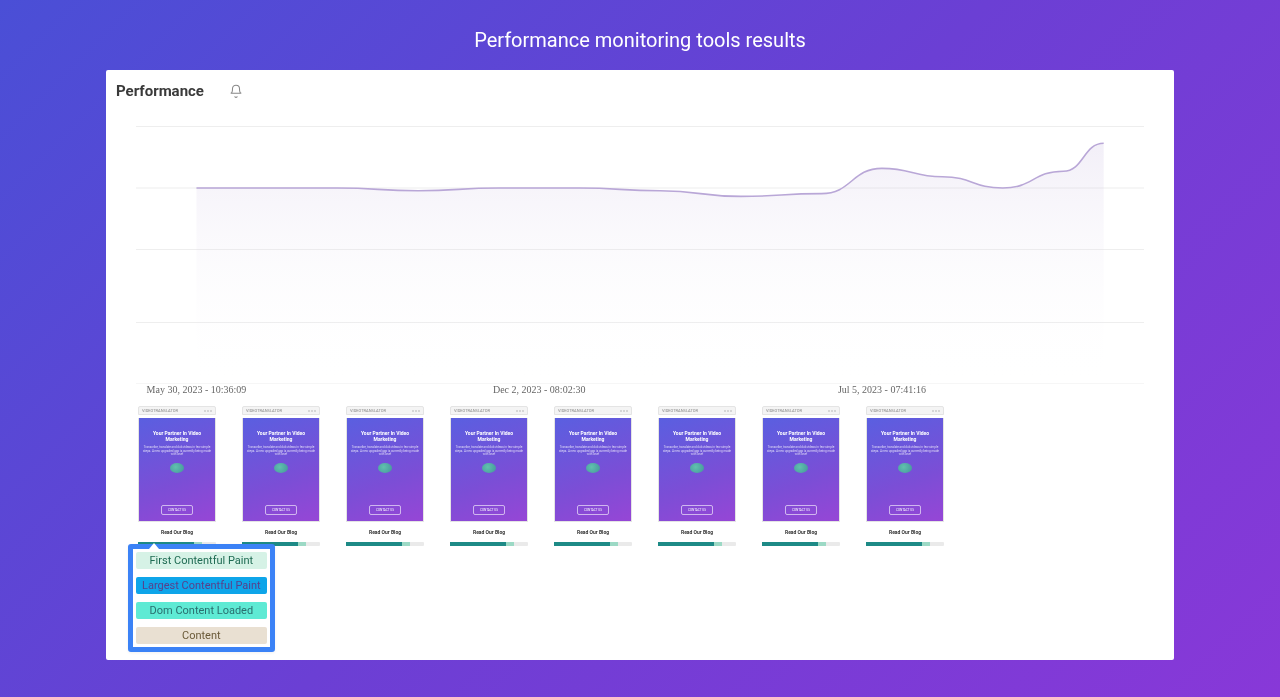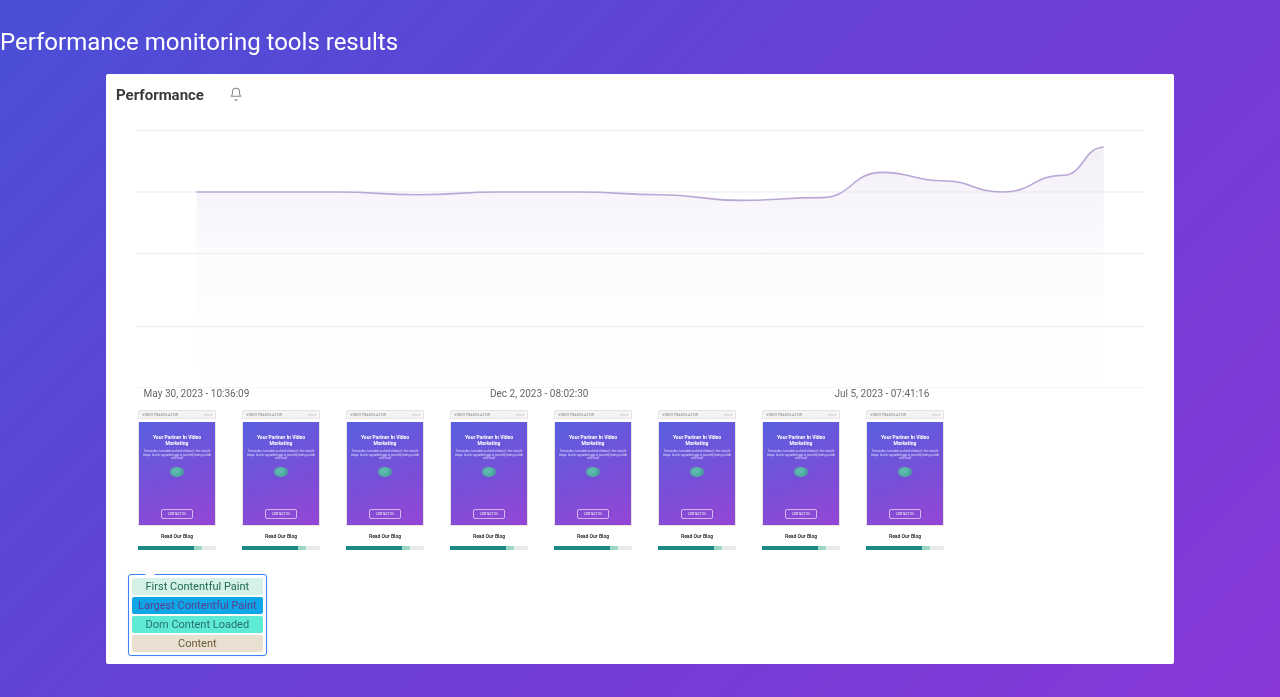--- a/index.html
+++ b/index.html
@@ -4,36 +4,38 @@
 <style>
 * { margin: 0; padding: 0; box-sizing: border-box; }
 body {
   width: 1280px;
   height: 697px;
   background: linear-gradient(135deg, #4a4fd6 0%, #6b3fd4 50%, #8838d8 100%);
   font-family: -apple-system, BlinkMacSystemFont, "Segoe UI", Roboto, sans-serif;
   overflow: hidden;
 }
 .page-title {
+  text-align: center;
   color: #ffffff;
-  font-size: 24px;
+  font-size: 20px;
   font-weight: 400;
   padding: 28px 0 18px;
 }
 .panel {
   background: #ffffff;
   margin: 0 auto;
   width: 1068px;
   height: 590px;
   border-radius: 2px;
   padding: 12px 10px;
   position: relative;
 }
 .panel-header {
   display: flex;
+  align-items: center;
   gap: 24px;
   margin-bottom: 4px;
 }
 .panel-title {
   font-weight: 700;
   font-size: 15px;
   color: #3a3a3a;
 }
 .bell-icon {
   width: 16px;
@@ -53,20 +55,21 @@
   top: 0; left: 0;
   width: 100%;
   height: 100%;
 }
 .x-labels {
   position: relative;
   height: 18px;
   margin: 0 20px 0 20px;
   font-size: 10px;
   color: #666;
+  font-family: Liberation Serif, serif;
 }
 .x-label { position: absolute; transform: translateX(-50%); white-space: nowrap; }
 .thumbs {
   display: flex;
   gap: 26px;
   padding: 4px 22px 0 22px;
 }
 .thumb {
   width: 78px;
   display: flex;
@@ -153,26 +156,26 @@
   position: absolute;
   left: 72%; top: 0; bottom: 0;
   width: 10%;
   background: #9cd9c5;
 }
 .legend-dropdown {
   position: absolute;
   left: 22px;
   bottom: 8px;
   background: #ffffff;
-  border: 1px solid #3b82f6;
+  border: 5px solid #3b82f6;
   border-radius: 3px;
   padding: 3px;
   display: flex;
   flex-direction: column;
-  gap: 2px;
+  gap: 8px;
   box-shadow: 0 1px 3px rgba(0,0,0,0.06);
 }
 .legend-arrow {
   position: absolute;
   top: -6px;
   left: 16px;
   width: 0; height: 0;
   border-left: 5px solid transparent;
   border-right: 5px solid transparent;
   border-bottom: 6px solid #fff;

